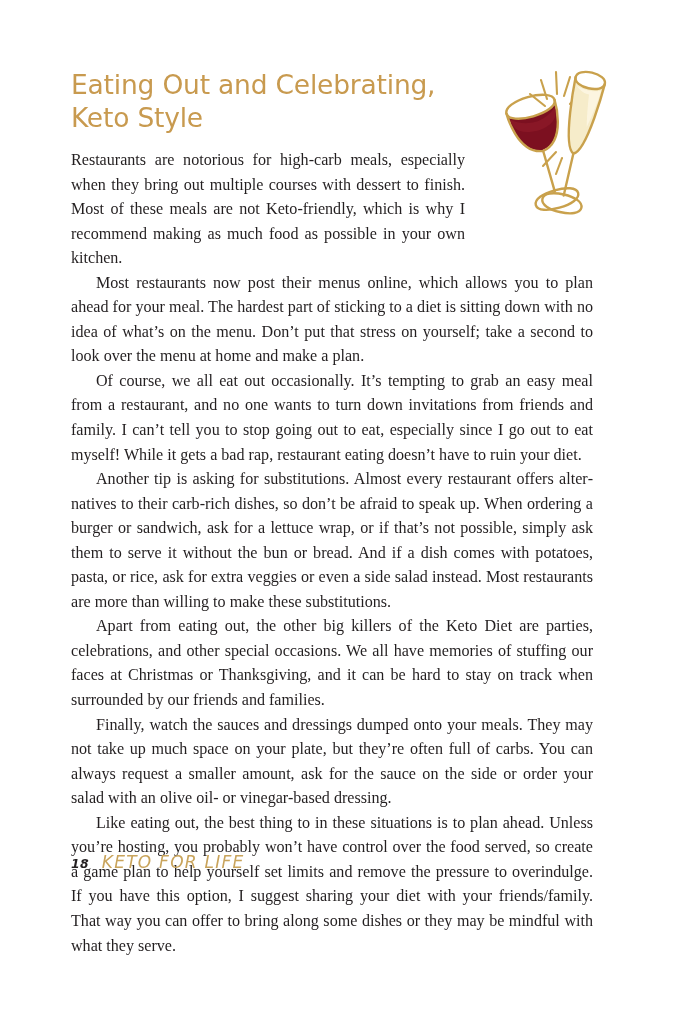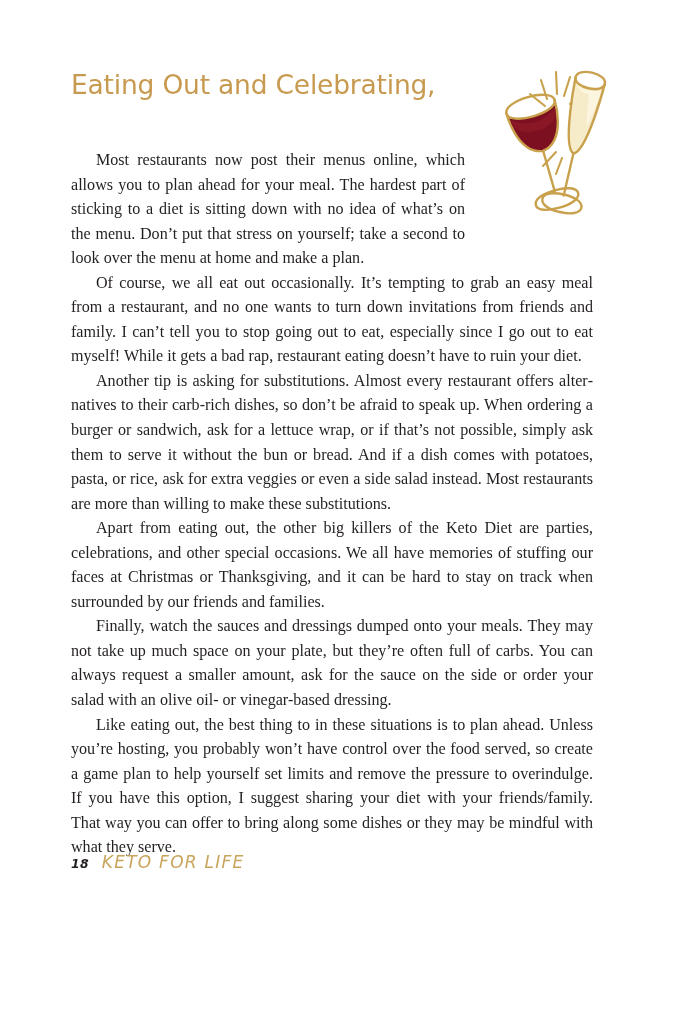--- a/index.html
+++ b/index.html
@@ -146,24 +146,25 @@
 
         <path d="M92 101 L92 144" fill="none" stroke="#c9a14c" stroke-width="2.4" stroke-linecap="round"></path>
 
         <path d="M72 152 C72 146 81 143 92 143 C103 143 112 146 112 152 C112 158 103 161 92 161 C81 161 72 158 72 152 Z" fill="none" stroke="#c9a14c" stroke-width="2.4"></path>
       </g>
     </svg>
   </div>
 
   <h1 class="chapter-title">
     <span>Eating Out and Celebrating,</span>
+    <span class="line2">Keto Style</span>
   </h1>
 
   <div class="body-copy">
-    <p class="first"><span class="art-gutter"></span></p>
+    <p class="first"><span class="art-gutter"></span><span>Restaurants are notorious for high-carb meals, especially when they bring out multiple courses with dessert to finish. Most of these meals are not Keto-friendly, which is why I recommend making as much food as possible in your own kitchen.</span></p>
     <p>Most restaurants now post their menus online, which allows you to plan ahead for your meal. The hardest part of sticking to a diet is sitting down with no idea of what’s on the menu. Don’t put that stress on yourself; take a second to look over the menu at home and make a plan.</p>
     <p>Of course, we all eat out occasionally. It’s tempting to grab an easy meal from a restaurant, and no one wants to turn down invitations from friends and family. I can’t tell you to stop going out to eat, especially since I go out to eat myself! While it gets a bad rap, restaurant eating doesn’t have to ruin your diet.</p>
     <p>Another tip is asking for substitutions. Almost every restaurant offers alter­natives to their carb-rich dishes, so don’t be afraid to speak up. When ordering a burger or sandwich, ask for a lettuce wrap, or if that’s not possible, simply ask them to serve it without the bun or bread. And if a dish comes with potatoes, pasta, or rice, ask for extra veggies or even a side salad instead. Most restaurants are more than willing to make these substitutions.</p>
     <p>Apart from eating out, the other big killers of the Keto Diet are parties, celebrations, and other special occasions. We all have memories of stuffing our faces at Christmas or Thanksgiving, and it can be hard to stay on track when surrounded by our friends and families.</p>
     <p>Finally, watch the sauces and dressings dumped onto your meals. They may not take up much space on your plate, but they’re often full of carbs. You can always request a smaller amount, ask for the sauce on the side or order your salad with an olive oil- or vinegar-based dressing.</p>
     <p>Like eating out, the best thing to in these situations is to plan ahead. Unless you’re hosting, you probably won’t have control over the food served, so create a game plan to help yourself set limits and remove the pressure to overindulge. If you have this option, I suggest sharing your diet with your friends/family. That way you can offer to bring along some dishes or they may be mindful with what they serve.</p>
   </div>
 
   <div class="footer">
     <span class="folio">18</span>

